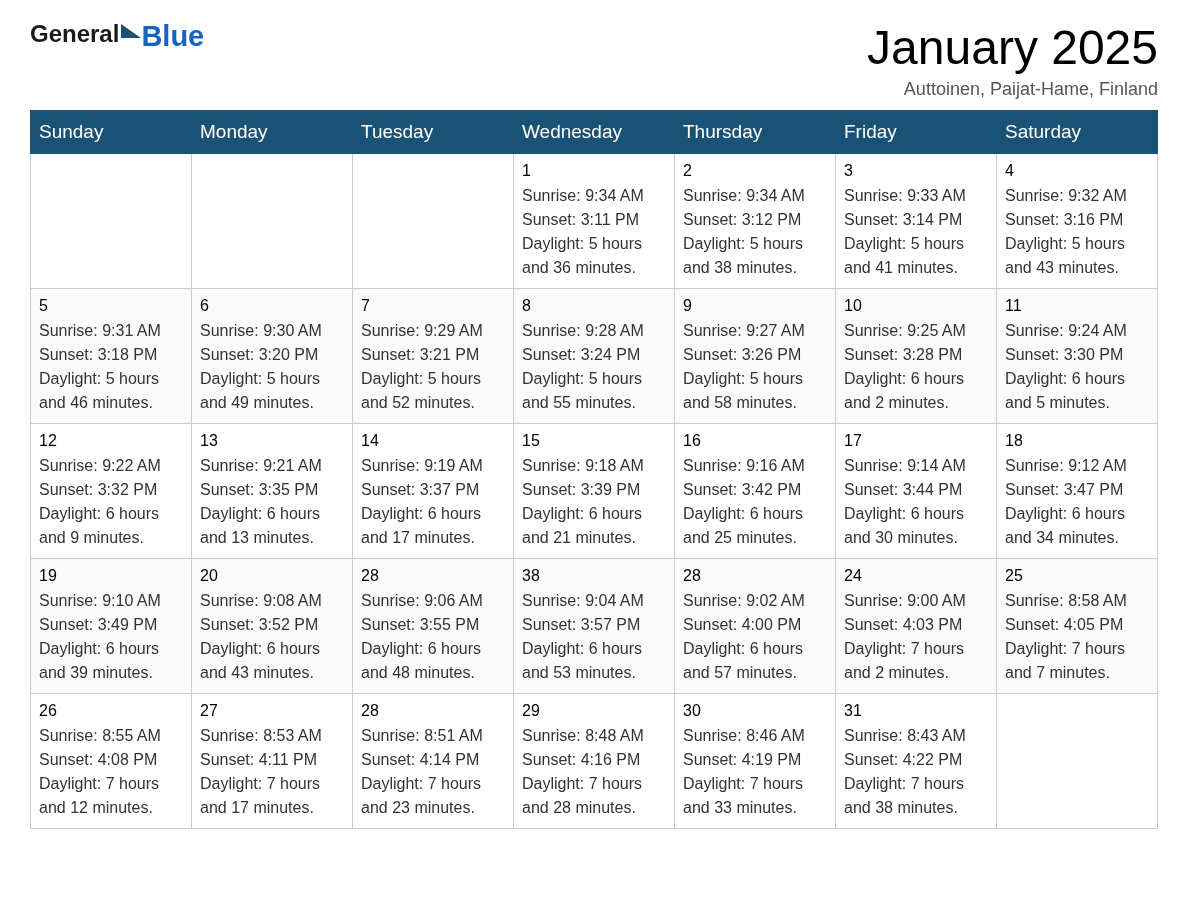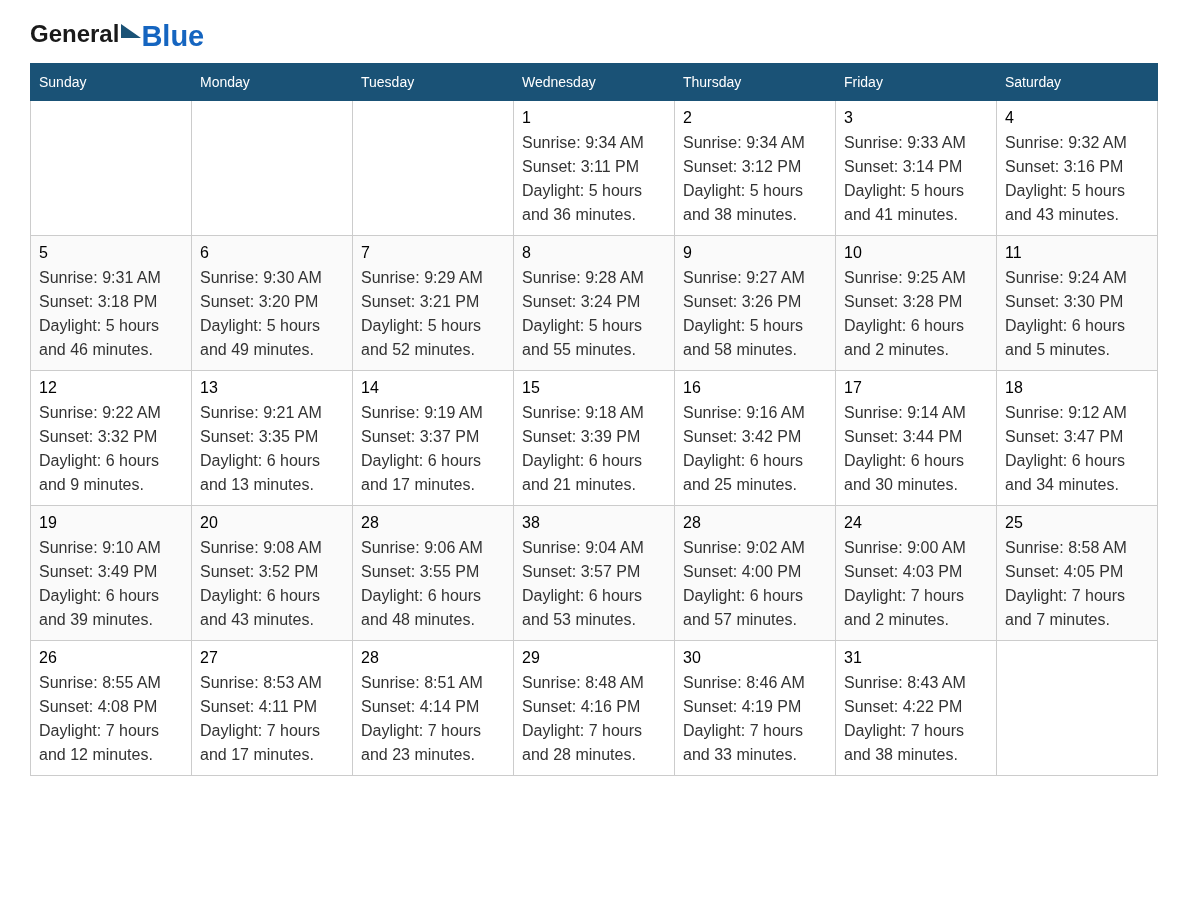--- a/index.html
+++ b/index.html
@@ -32,21 +32,21 @@
     .calendar-table {
       width: 100%;
       border-collapse: collapse;
       margin-top: 10px;
     }
     .calendar-table thead tr th {
       background-color: #1a5276;
       color: #fff;
       padding: 10px 8px;
       text-align: left;
-      font-size: 14px;
+      font-size: 19px;
       font-weight: normal;
       border: 1px solid #1a5276;
     }
     .calendar-table tbody tr td {
       border: 1px solid #ccc;
       vertical-align: top;
       padding: 8px 8px;
       width: 14.28%;
       min-height: 100px;
       font-size: 12.5px;
@@ -108,20 +108,22 @@
 
 <div class="header">
   <div class="logo-container">
     <div class="logo-top">
       <span class="logo-text">General</span>
       <span class="logo-triangle"></span>
     </div>
     <span class="logo-blue">Blue</span>
   </div>
   <div class="title-block">
+    <div class="calendar-title">January 2025</div>
+    <div class="calendar-subtitle">Auttoinen, Paijat-Hame, Finland</div>
   </div>
 </div>
 
 <table class="calendar-table">
   <thead>
     <tr>
     <th>Sunday</th>
         <th>Monday</th>
         <th>Tuesday</th>
         <th>Wednesday</th>

